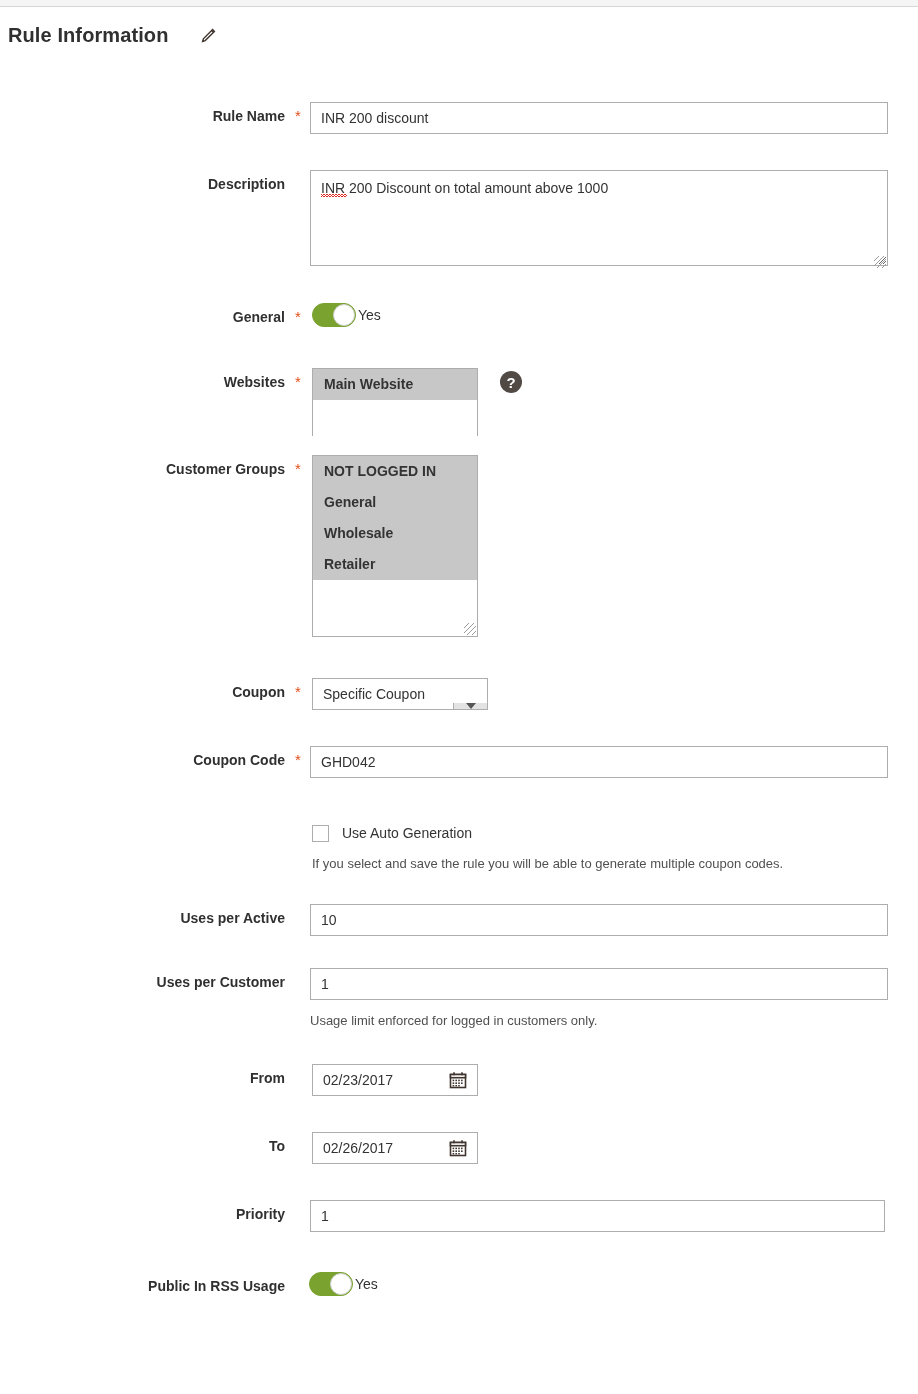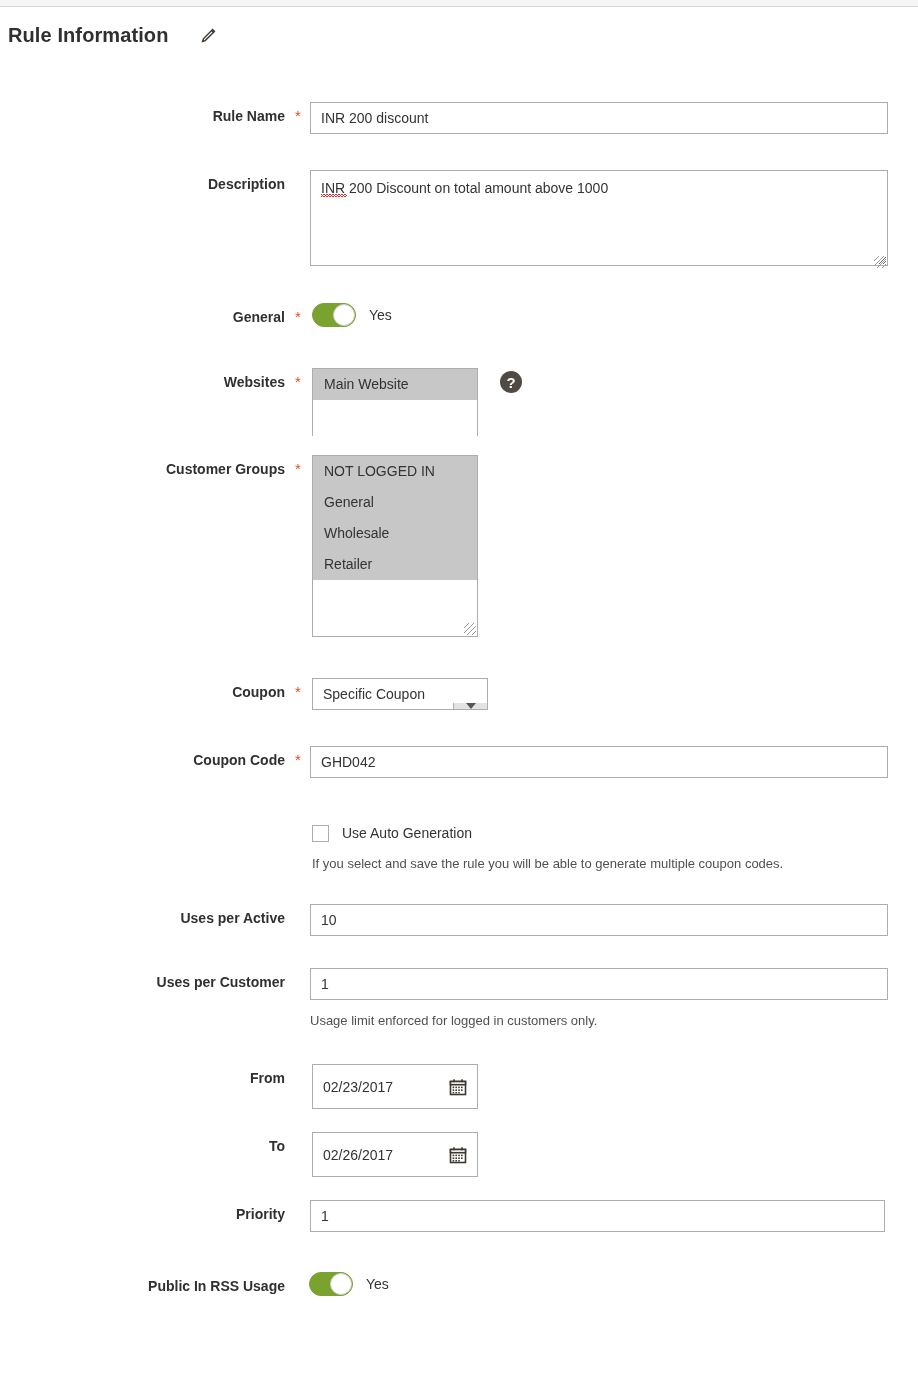--- a/index.html
+++ b/index.html
@@ -121,21 +121,21 @@
       linear-gradient(-45deg, transparent 40%, #e02b27 40%, #e02b27 60%, transparent 60%);
     background-size: 3px 3px;
     background-repeat: repeat-x;
     pointer-events: none;
   }
 
   
   .toggle-wrap {
     display: flex;
     align-items: center;
-    gap: 13px;
+    gap: 2px;
   }
   .toggle {
     width: 44px;
     height: 24px;
     border-radius: 12px;
     background: #79a22e;
     border: 1px solid #79a22e;
     position: relative;
     box-sizing: border-box;
     flex: 0 0 auto;
@@ -167,20 +167,21 @@
     overflow: hidden;
     position: relative;
   }
   .ms-websites { width: 166px; height: 68px; border-bottom: none; }
   .ms-groups   { width: 166px; height: 182px; }
   .ms-opt {
     padding: 5px 10px 6px 11px;
     line-height: 20px;
     white-space: nowrap;
     color: #333333;
+    font-weight: bold;
   }
   .ms-opt.sel { background: #c7c7c7; }
   .resize-handle {
     position: absolute;
     right: 1px;
     bottom: 1px;
     width: 12px;
     height: 12px;
     background-image:
       linear-gradient(135deg, transparent 45%, #9a9a9a 45%, #9a9a9a 55%, transparent 55%);
@@ -275,21 +276,21 @@
     font-size: 13px;
     color: #505050;
     line-height: 18px;
   }
 
   
   .date-box {
     display: flex;
     align-items: center;
     width: 166px;
-    height: 45px;
+    height: 32px;
     border: 1px solid #adadad;
     box-sizing: border-box;
     background: #ffffff;
   }
   .date-value {
     flex: 1;
     font-size: 14px;
     color: #333333;
     line-height: 30px;
     padding-left: 10px;

